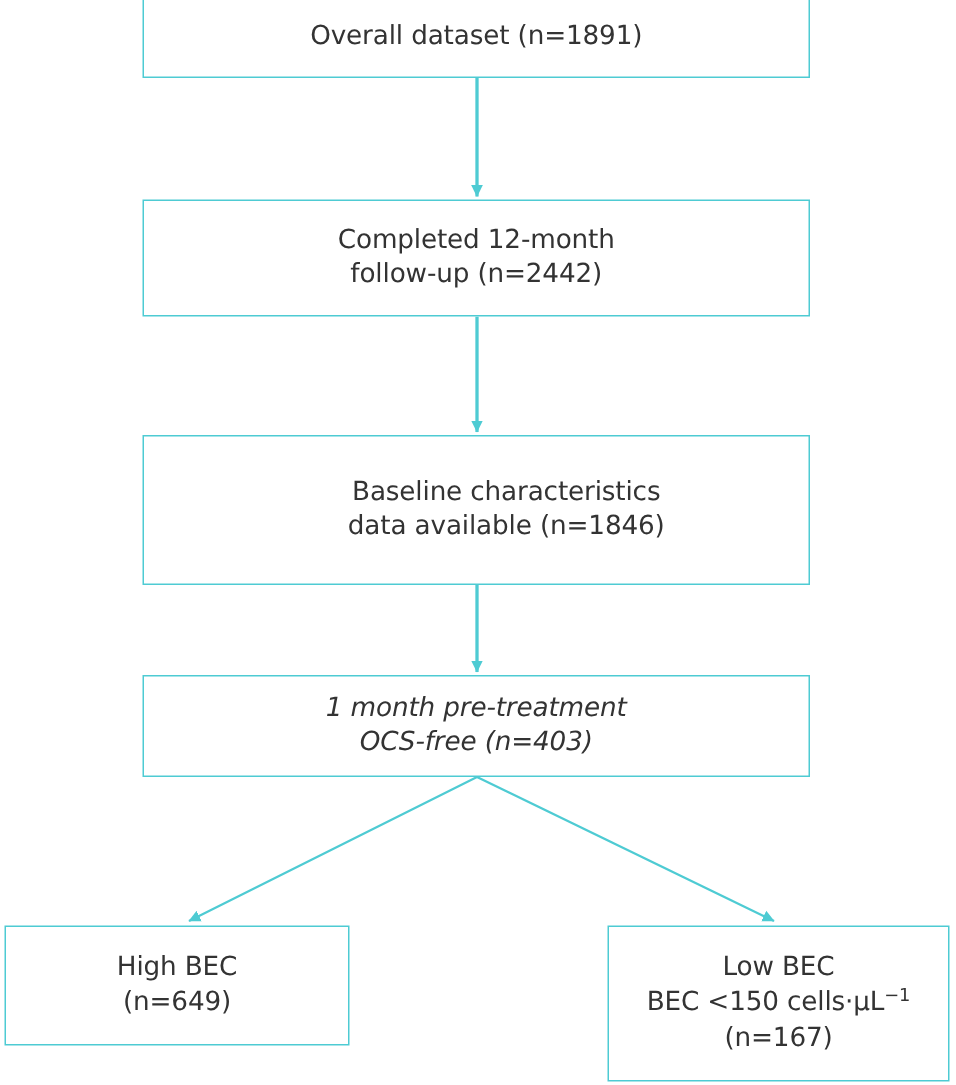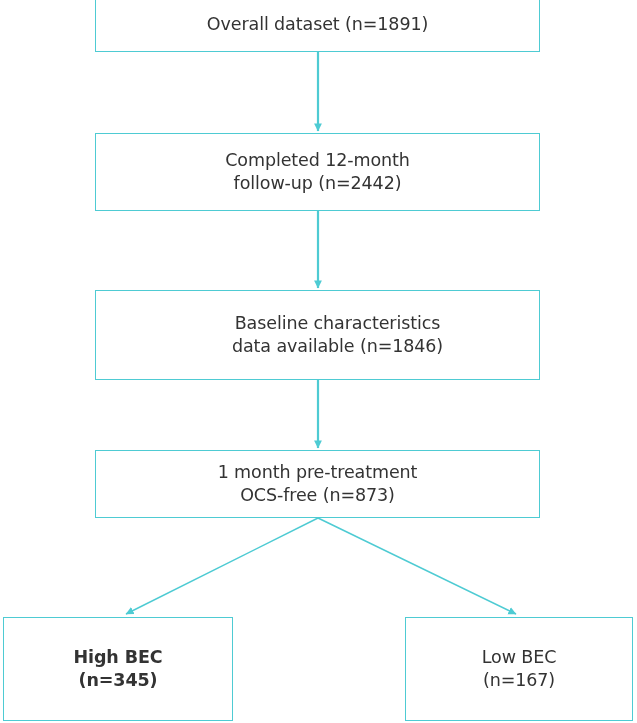--- a/index.html
+++ b/index.html
@@ -51,23 +51,23 @@
   }
 
   .flow-box .line {
     display: block;
     white-space: nowrap;
   }
 
   
   #node-overall        { left: 95px;  top: -2px;  width: 445px; height: 54px; }
   #node-completed      { left: 95px;  top: 133px; width: 445px; height: 78px; }
-  #node-baseline       { left: 95px;  top: 290px; width: 445px; height: 90px; padding-left: 40px; }
-  #node-ocsfree        { left: 95px;  top: 450px; width: 445px; height: 68px; }
-  #node-high-bec       { left: 3px;   top: 617px; width: 230px; height: 104px; font-weight: bold; }
+  #node-baseline       { left: 95px;  top: 290px; width: 445px; height: 100px; padding-left: 40px; }
+  #node-ocsfree        { left: 95px;  top: 450px; width: 445px; height: 68px; font-style: italic; }
+  #node-high-bec       { left: 3px;   top: 617px; width: 230px; height: 80px; }
   #node-low-bec        { left: 405px; top: 617px; width: 228px; height: 104px; }
 
   sup {
     font-size: 0.68em;
     vertical-align: 0.46em;
     line-height: 0;
   }
 </style>
 </head>
 <body>
@@ -101,26 +101,27 @@
     <span class="line">follow-up (n=2442)</span>
   </div>
 
   <div class="flow-box" id="node-baseline">
     <span class="line">Baseline characteristics</span>
     <span class="line">data available (n=1846)</span>
   </div>
 
   <div class="flow-box" id="node-ocsfree">
     <span class="line">1 month pre-treatment</span>
-    <span class="line">OCS-free (n=873)</span>
+    <span class="line">OCS-free (n=403)</span>
   </div>
 
   <div class="flow-box" id="node-high-bec">
     <span class="line">High BEC</span>
-    <span class="line">(n=345)</span>
+    <span class="line">(n=649)</span>
   </div>
 
   <div class="flow-box" id="node-low-bec">
     <span class="line">Low BEC</span>
+    <span class="line"><span>BEC &lt;150 cells·μL</span><sup>−1</sup></span>
     <span class="line">(n=167)</span>
   </div>
 
 </div>
 
 </body></html>

